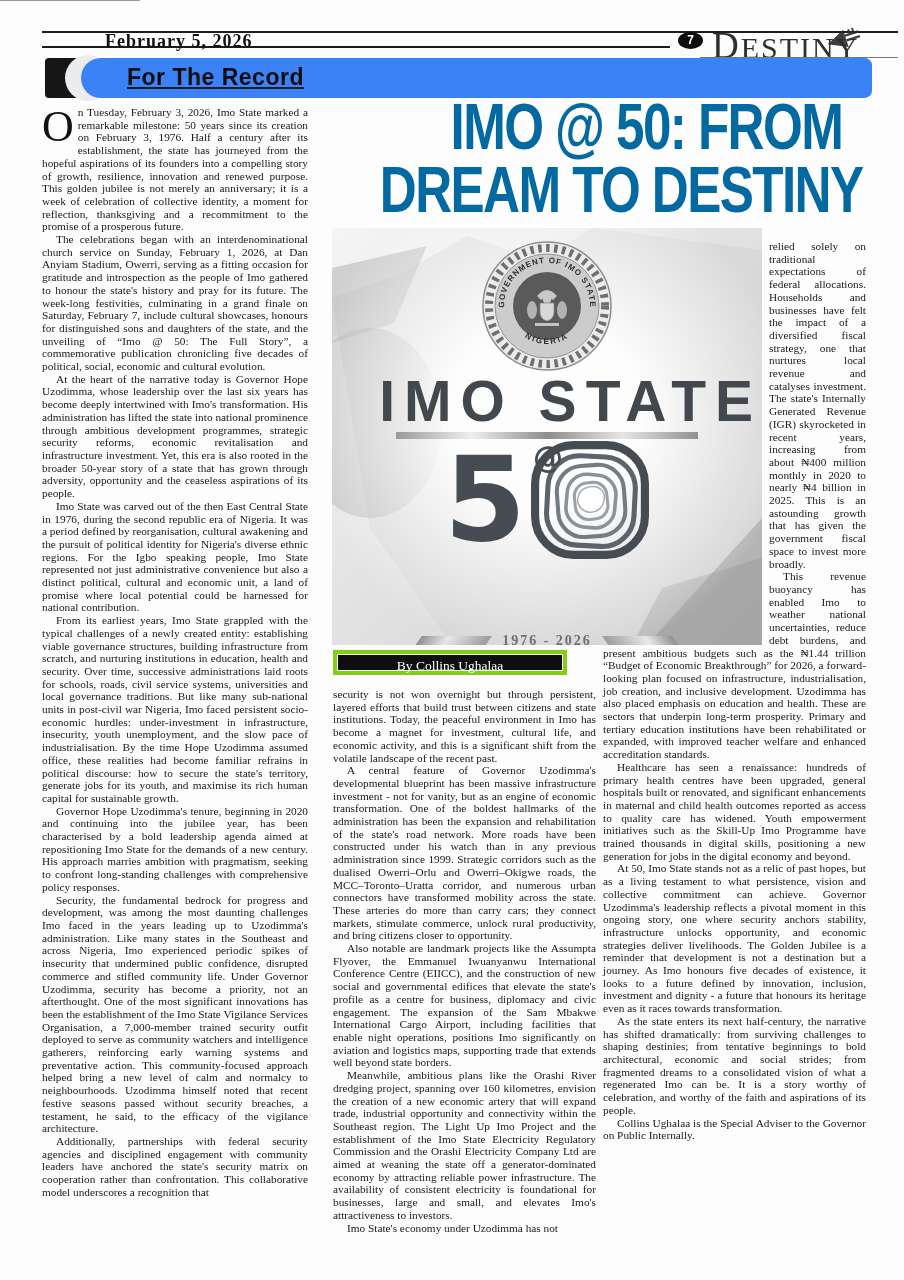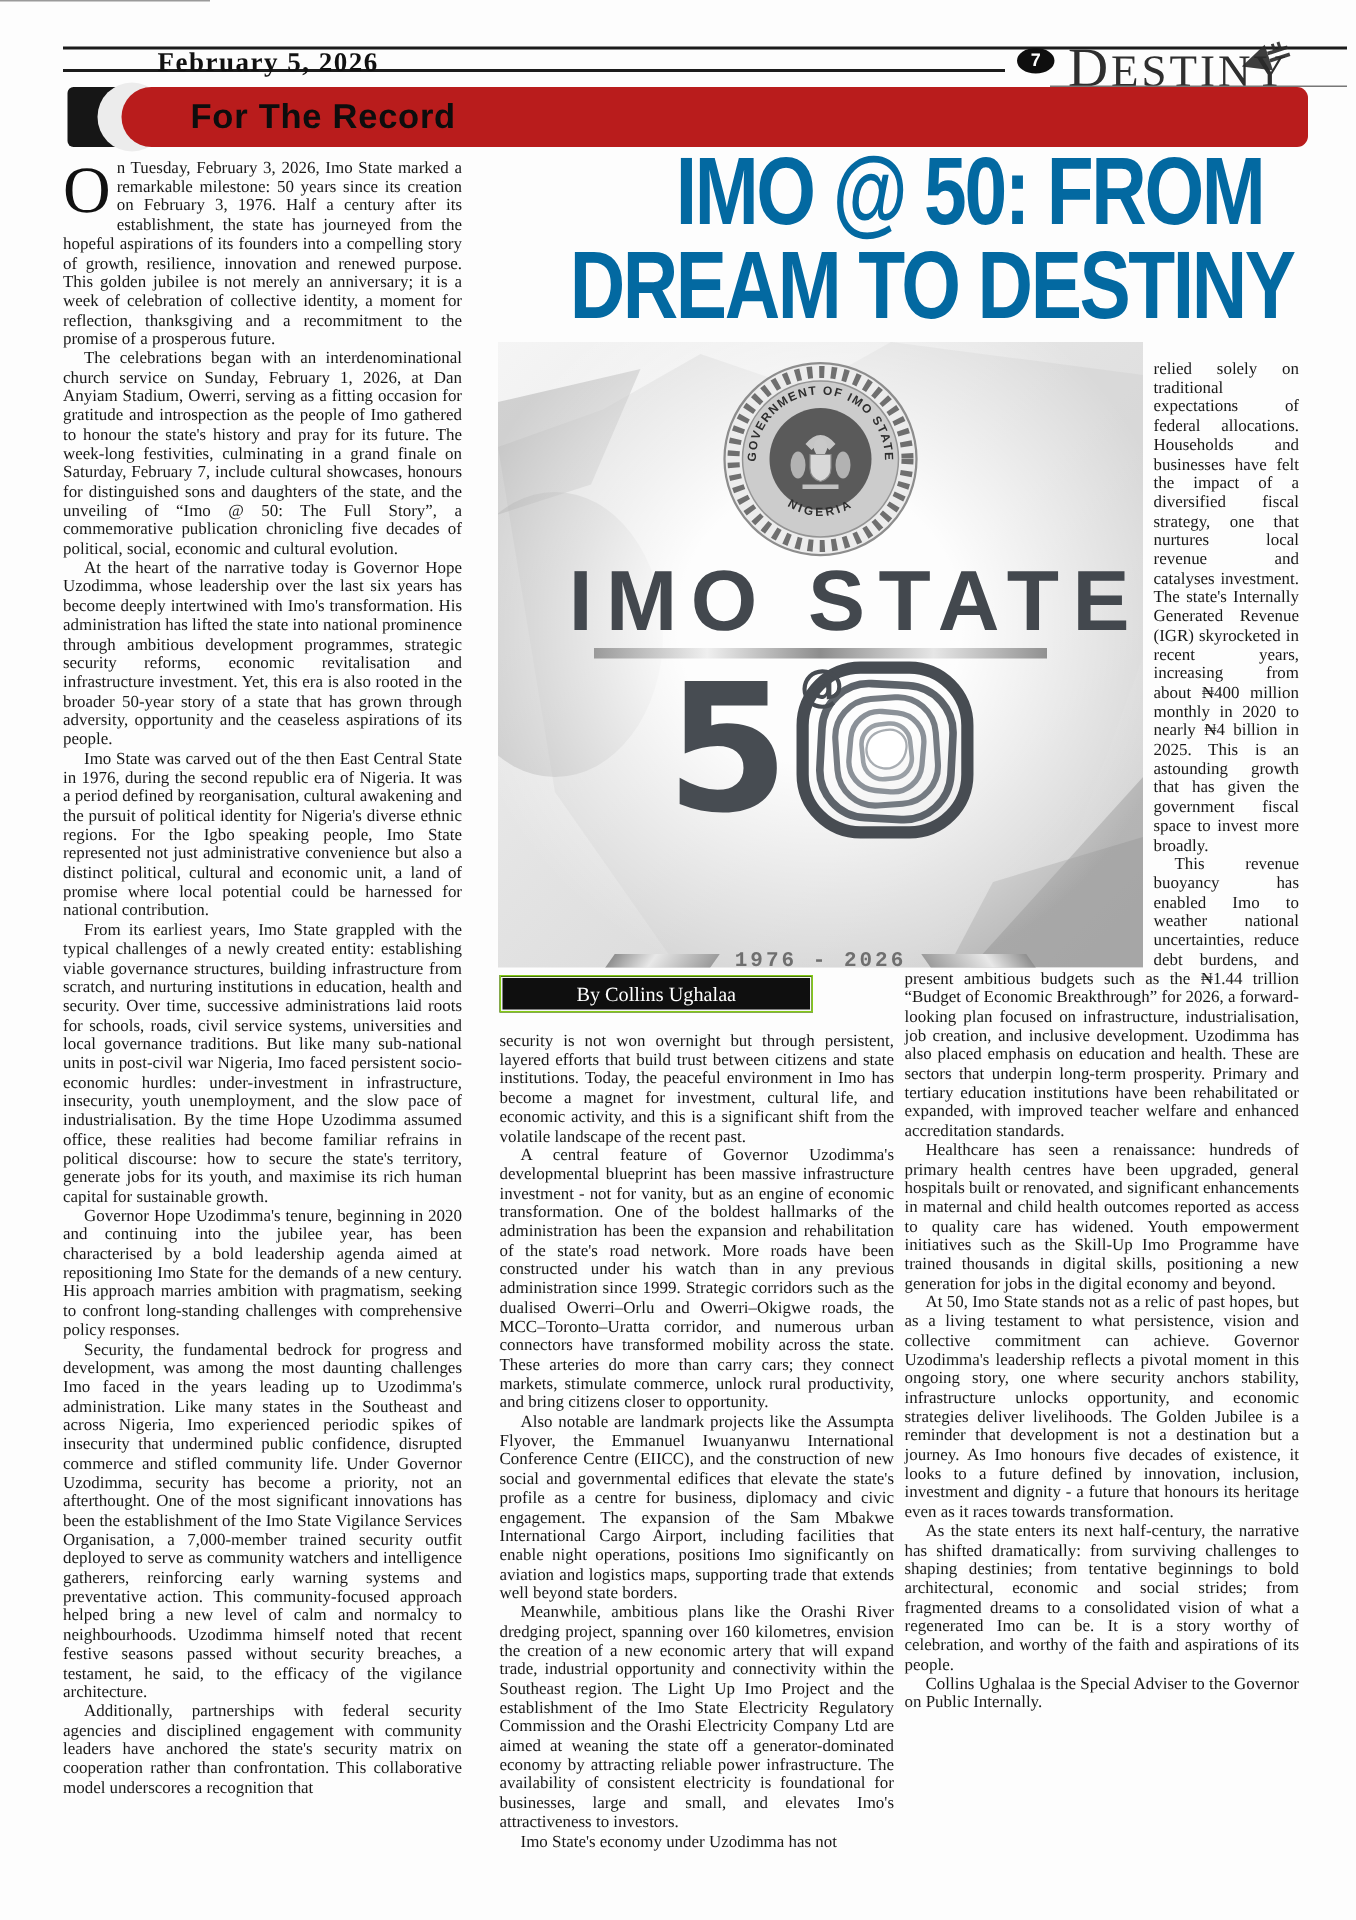--- a/index.html
+++ b/index.html
@@ -32,21 +32,21 @@
   .masthead::first-letter { font-size:37px; }
   .trumpet { position:absolute; left:824px; top:26px; transform:rotate(-18deg); opacity:.9; }
 
   
   .section-bar { position:absolute; left:45px; top:58px; width:827px; height:40px; }
   .section-cap { position:absolute; left:0; top:0; width:36px; height:40px;
                  background:#161616; border-radius:4px 0 0 4px; }
   .section-crescent { position:absolute; left:20px; top:-3px; width:46px; height:46px;
                  background:#ececec; border-radius:50%; }
   .section-fill { position:absolute; left:36px; top:0; right:0; height:40px;
-                 background:#b91c1c; border-radius:22px 8px 8px 22px; }
+                 background:#3b82f6; border-radius:22px 8px 8px 22px;text-decoration:underline; }
   .section-label { display:block; line-height:39px; padding-left:46px; font-size:23px;
                  font-weight:bold; color:#0d0d0d; letter-spacing:.5px;
                  font-family:"Liberation Sans", sans-serif; }
 
   
   .headline { position:absolute; left:322px; top:96px; width:578px; text-align:right;
               font-family:"Liberation Sans", sans-serif; color:#0369a1; }
   .hl-line  { display:block; font-size:64px; font-weight:bold; letter-spacing:-2px;
               line-height:63px; white-space:nowrap; transform:scaleX(.8);
               transform-origin:50% 50%; }
@@ -58,22 +58,22 @@
   .col p.first { text-indent:0; }
   #col1 { left:42px;  top:106px; width:266px; }
   #col2 { left:333px; top:688px; width:263px; }
   #col3 { left:603px; top:240px; width:263px; }
   .dropcap { float:left; font-size:44px; line-height:36px; padding:3px 4px 0 0;
              color:#111; }
   .img-intrude { float:left; width:166px; height:406px; }
   .credit { margin-top:14px; }
 
   
-  .byline-bar { position:absolute; left:333px; top:650px; width:209px; height:25px;
-                background:#0f0f0f; border:1px solid #84cc16; box-shadow:inset 0 0 0 1px #f5f5f5; }
+  .byline-bar { position:absolute; left:333px; top:650px; width:234px; height:25px;
+                background:#0f0f0f; border:4px solid #84cc16; box-shadow:inset 0 0 0 1px #f5f5f5; }
   .byline-bar span { display:block; text-align:center; color:#fff; font-size:13.5px;
                 line-height:23px; }
 
   
   .hero { position:absolute; left:332px; top:228px; width:430px; height:417px;
           background:linear-gradient(135deg,#f5f5f5 0%,#e3e3e3 45%,#cfcfcf 100%);
           overflow:hidden; }
   .hero-map { position:absolute; inset:0; }
   .hero-wash { position:absolute; inset:0;
           background:radial-gradient(circle at 50% 45%, rgba(255,255,255,.95) 30%, rgba(255,255,255,0) 78%); }
@@ -94,21 +94,21 @@
           font-family:"Liberation Sans", sans-serif; font-weight:bold; font-size:27px;
           letter-spacing:3px; color:#3e434a; }
   .years-strip { position:absolute; left:0; top:389px; width:100%; text-align:center; }
   .years-strip .chev { display:inline-block; vertical-align:middle; width:70px; height:11px;
           transform:skewX(-35deg);
           background:linear-gradient(90deg,#8f8f8f,#e8e8e8 40%,#9b9b9b); }
   .years-strip .chev.r { transform:skewX(35deg);
           background:linear-gradient(270deg,#8f8f8f,#e8e8e8 40%,#9b9b9b); }
   .years-text { display:inline-block; vertical-align:middle; margin:16px 10px; font-size:14px;
           font-weight:bold; letter-spacing:2px; color:#6f6f6f;
-          font-family:Liberation Mono, monospace; }
+          font-family:Liberation Serif, serif; }
 </style>
 </head>
 <body>
 
 <div class="page">
 
   <div id="rule-top" class="rule"></div>
   <div id="rule-date" class="rule"></div>
   <div id="date-underline"></div>
   <div class="date-text">February 5,  2026</div>

